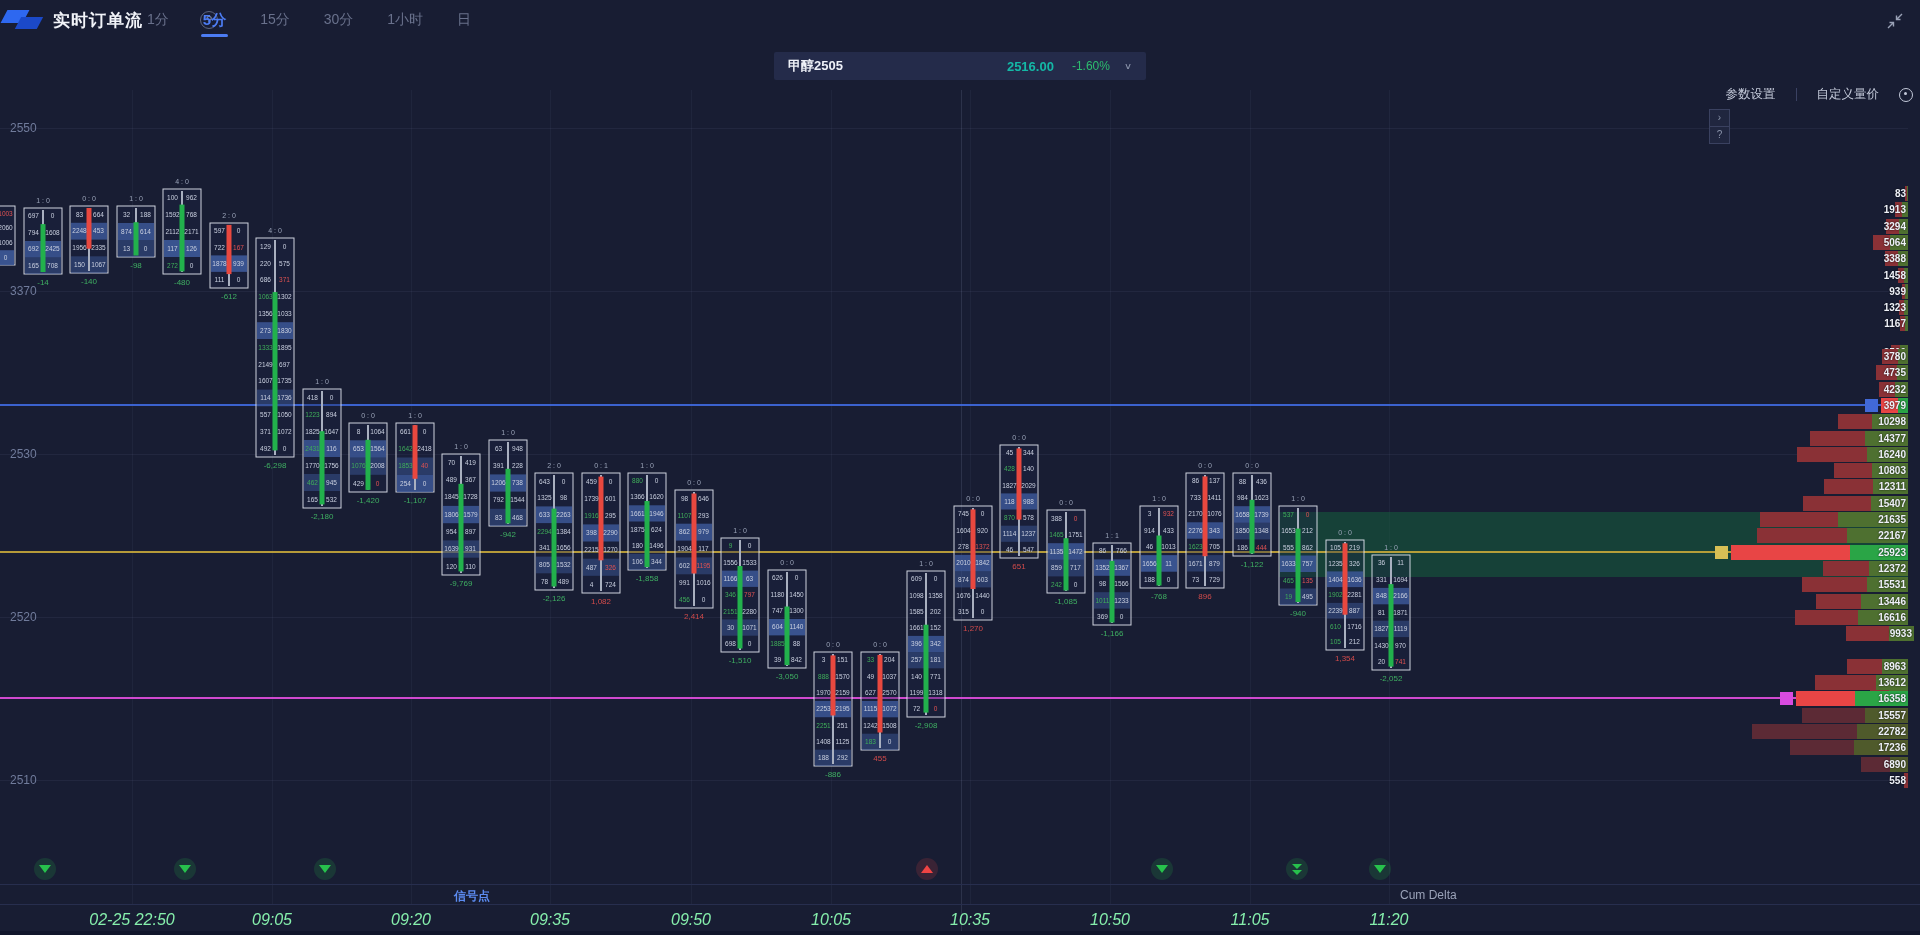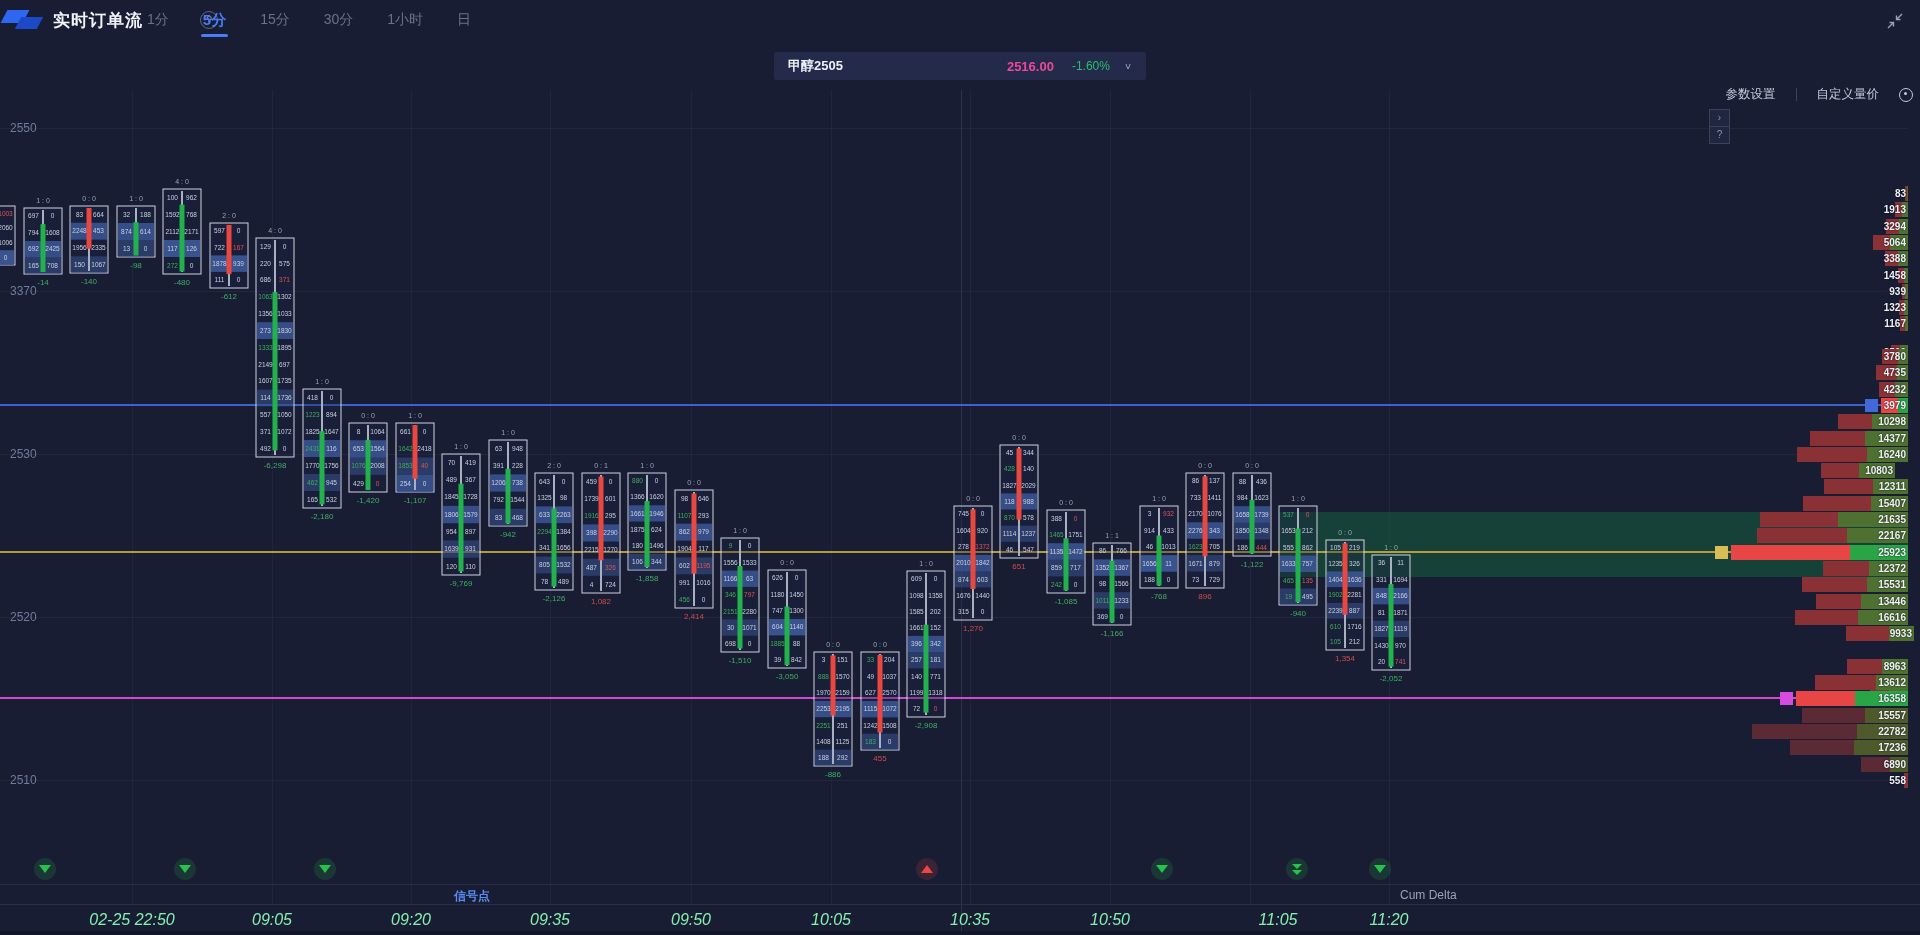--- a/index.html
+++ b/index.html
@@ -17,21 +17,21 @@
   #tabs{left:145px;}
   .tab{font-size:14px;color:#69718c;cursor:pointer;position:relative;padding:9px 2px;}
   .tab.active{color:#4c7cf3;font-weight:bold;font-size:15px;}
   .tab.active:after{content:"";position:absolute;left:0;right:0;bottom:2px;height:3px;background:#4c7cf3;border-radius:2px;}
   #collapse{position:absolute;left:1884px;top:10px;width:22px;height:22px;cursor:pointer;}
   
   #instrument{position:absolute;left:774px;top:52px;width:372px;height:28px;background:#242b4a;border-radius:2px;
               display:flex;align-items:center;padding:0 14px;box-sizing:border-box;cursor:pointer;}
   #inst-name{font-size:13px;font-weight:bold;color:#eef1f8;}
   #inst-spacer{flex:1;}
-  #inst-price{font-size:13px;font-weight:bold;color:#ec4899;margin-right:18px;}
+  #inst-price{font-size:13px;font-weight:bold;color:#14b8a6;margin-right:18px;}
   #inst-change{font-size:12px;color:#2dbd6e;margin-right:14px;}
   #inst-chevron{font-size:11px;color:#8a93aa;transform:scaleY(.8);}
   
   #right-toolbar{position:absolute;right:7px;top:86px;display:flex;align-items:center;gap:20px;font-size:12.5px;color:#c3c9d9;}
   #right-toolbar .vdiv{width:1px;height:13px;background:#3a4162;}
   .tbtn{cursor:pointer;}
   #target-icon{width:12px;height:12px;border:1px solid #c3c9d9;border-radius:50%;position:relative;display:inline-block;}
   #target-icon:after{content:"";position:absolute;left:3.5px;top:3.5px;width:3px;height:3px;border-radius:50%;background:#c3c9d9;}
   
   #side-btns{position:absolute;left:1709px;top:109px;width:19px;border:1px solid #3a4160;background:#20263f;}
@@ -772,21 +772,21 @@
       <div class="vp-row" style="top: 430.5px; right: 12px; width: 480px;">
         <div class="vp-seg" style="right: 0px; width: 43px; background: rgb(78, 112, 48);"></div>
         <div class="vp-seg" style="right: 43px; width: 55px; background: rgb(138, 49, 54);"></div>
         <div class="vp-num">14377</div>
       </div>
       <div class="vp-row" style="top: 446.8px; right: 12px; width: 480px;">
         <div class="vp-seg" style="right: 0px; width: 41px; background: rgb(78, 112, 48);"></div>
         <div class="vp-seg" style="right: 41px; width: 70px; background: rgb(138, 49, 54);"></div>
         <div class="vp-num">16240</div>
       </div>
-      <div class="vp-row" style="top: 463.1px; right: 25px; width: 480px;">
+      <div class="vp-row" style="top: 463.1px; right: 12px; width: 480px;">
         <div class="vp-seg" style="right: 0px; width: 36px; background: rgb(78, 112, 48);"></div>
         <div class="vp-seg" style="right: 36px; width: 38px; background: rgb(138, 49, 54);"></div>
         <div class="vp-num">10803</div>
       </div>
       <div class="vp-row" style="top: 479.4px; right: 12px; width: 480px;">
         <div class="vp-seg" style="right: 0px; width: 35px; background: rgb(78, 112, 48);"></div>
         <div class="vp-seg" style="right: 35px; width: 49px; background: rgb(138, 49, 54);"></div>
         <div class="vp-num">12311</div>
       </div>
       <div class="vp-row" style="top: 495.7px; right: 12px; width: 480px;">
@@ -963,18 +963,18 @@
   </div>
   <div id="band-time">
       <div class="time-label" style="left: 132px;">02-25 22:50</div>
       <div class="time-label" style="left: 272px;">09:05</div>
       <div class="time-label" style="left: 411px;">09:20</div>
       <div class="time-label" style="left: 550px;">09:35</div>
       <div class="time-label" style="left: 691px;">09:50</div>
       <div class="time-label" style="left: 831px;">10:05</div>
       <div class="time-label" style="left: 970px;">10:35</div>
       <div class="time-label" style="left: 1110px;">10:50</div>
-      <div class="time-label" style="left: 1250px; margin-left: 28px;">11:05</div>
+      <div class="time-label" style="left: 1250px;">11:05</div>
       <div class="time-label" style="left: 1389px;">11:20</div>
     </div>
   <div id="bottom-strip"></div>
 
 </div>
 
 </body></html>

